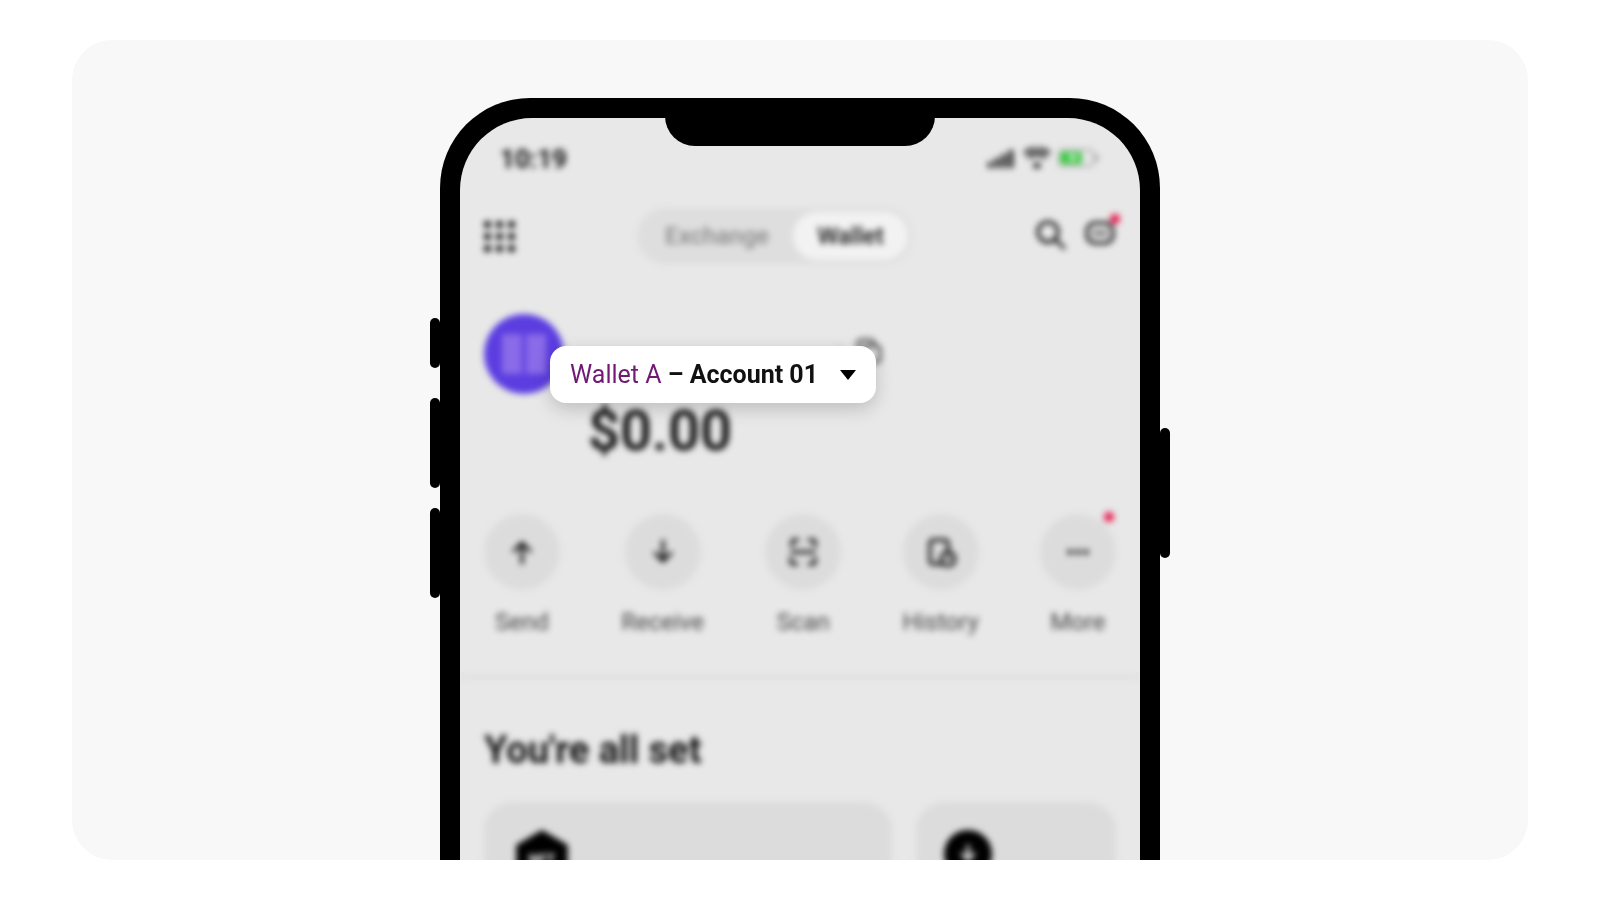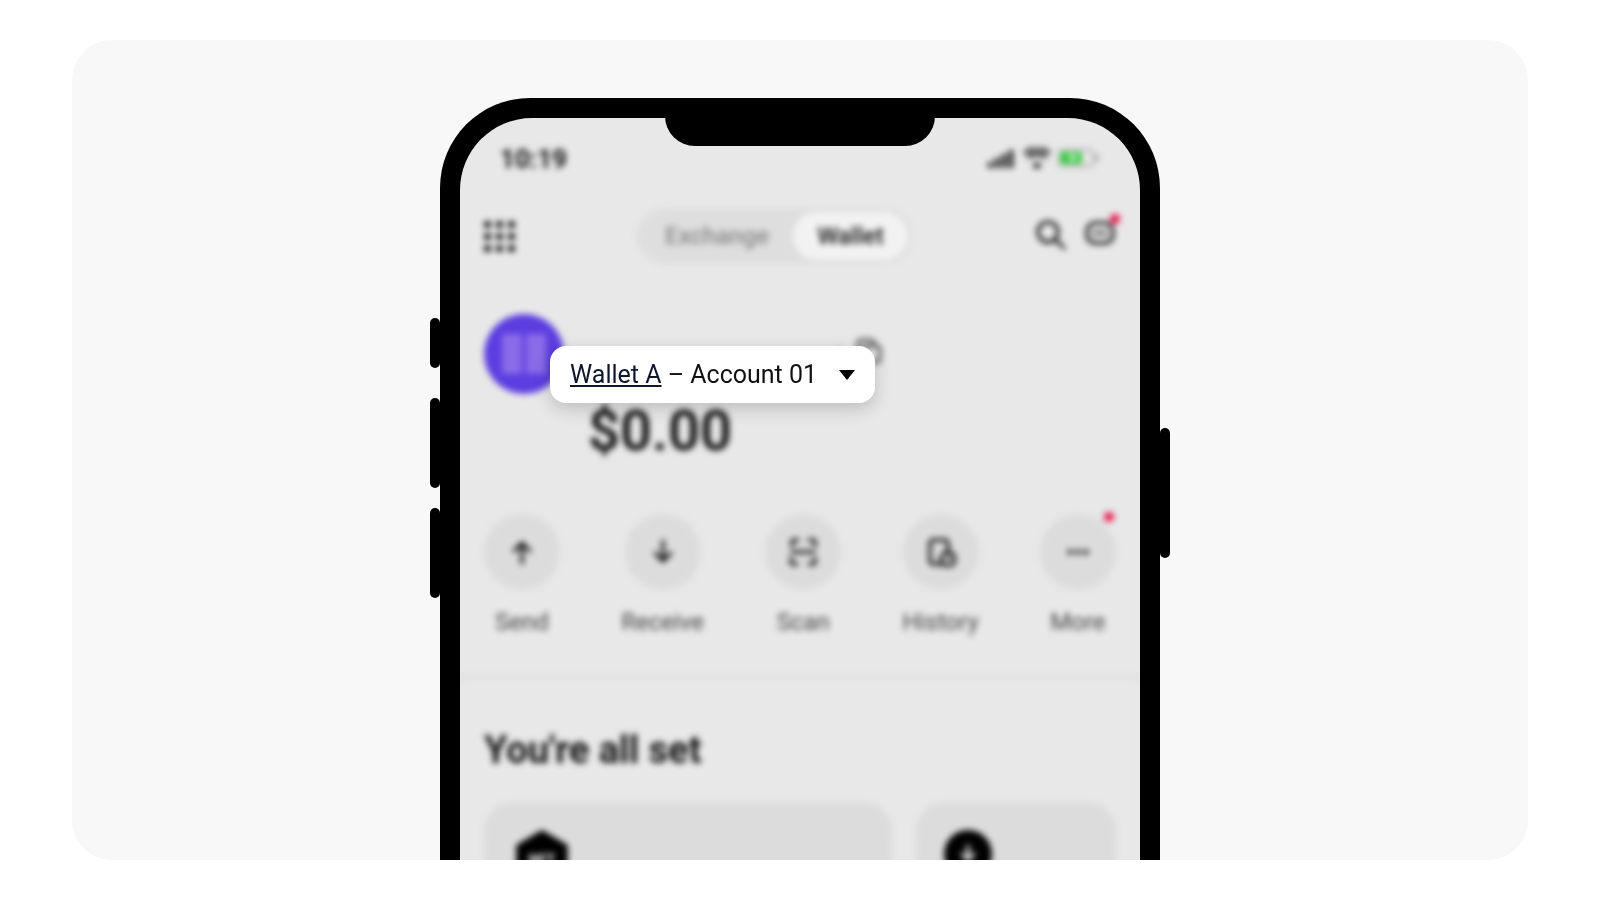--- a/index.html
+++ b/index.html
@@ -189,22 +189,22 @@
     background: #fff;
     border-radius: 16px;
     padding: 14px 20px;
     display: flex;
     align-items: center;
     gap: 16px;
     font-size: 25px;
     box-shadow: 0 6px 18px rgba(0,0,0,0.18);
     z-index: 100;
   }
-  .focused-pill .wa { color: #0f172a; text-decoration: underline; }
-  .focused-pill .wb { color: #111; font-weight: 400; }
+  .focused-pill .wa { color: #701a75; }
+  .focused-pill .wb { color: #111; font-weight: 700; }
   .chev-down {
     width: 0; height: 0;
     border-left: 8px solid transparent;
     border-right: 8px solid transparent;
     border-top: 10px solid #000;
     margin-left: 6px;
   }
 </style>
 </head>
 <body>

